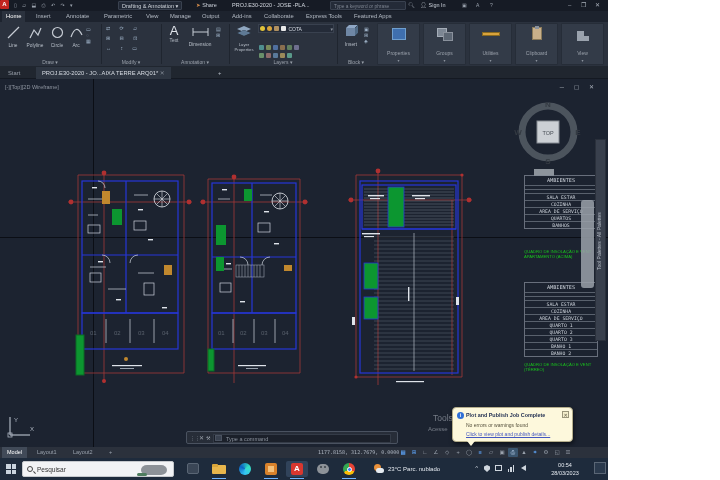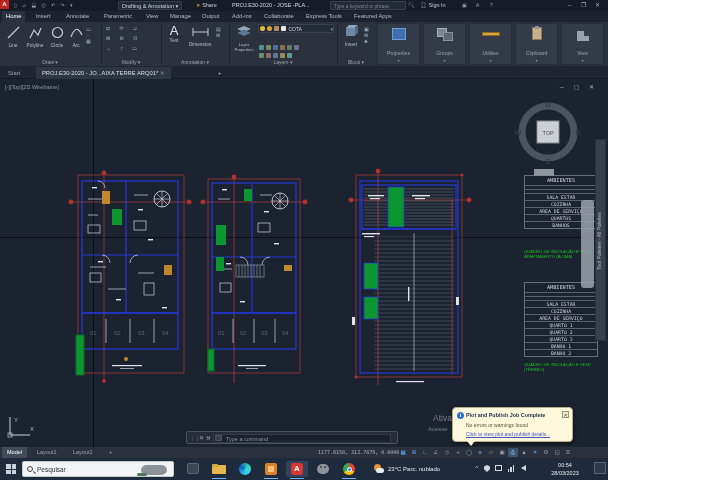--- a/index.html
+++ b/index.html
@@ -577,21 +577,21 @@
     <div class="abs" style="left:6px;top:336px">
       <svg width="28" height="24">
         <line x1="4" y1="20" x2="24" y2="20" stroke="#aeb6c2" stroke-width="1.2"></line>
         <line x1="4" y1="20" x2="4" y2="2" stroke="#aeb6c2" stroke-width="1.2"></line>
         <rect x="2" y="18" width="4" height="4" fill="none" stroke="#aeb6c2" stroke-width="0.8"></rect>
         <text x="24" y="16" font-size="6" fill="#aeb6c2">X</text>
             <text x="8" y="7" font-size="6" fill="#aeb6c2">Y</text>
       </svg>
     </div>
 
-    <div class="wm" style="left:433px;top:334px;font-size:8.5px">Ativa</div>
+    <div class="wm" style="left:433px;top:334px;font-size:8.5px">Tools</div>
     <div class="wm" style="left:428px;top:347px;font-size:6px">Acesse</div>
 
     <div class="abs" id="notif">
       <div id="notif-info">i</div>
       <div id="notif-title">Plot and Publish Job Complete</div>
       <div id="notif-close">✕</div>
       <div id="notif-body">No errors or warnings found</div>
       <div id="notif-link">Click to view plot and publish details...</div>
       <div class="tail"></div>
     </div>

